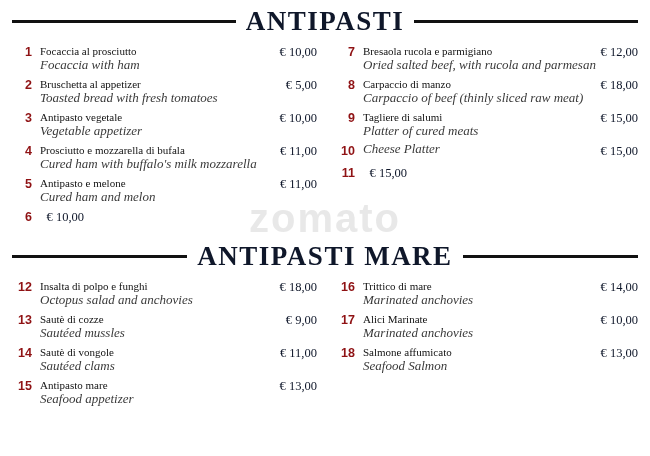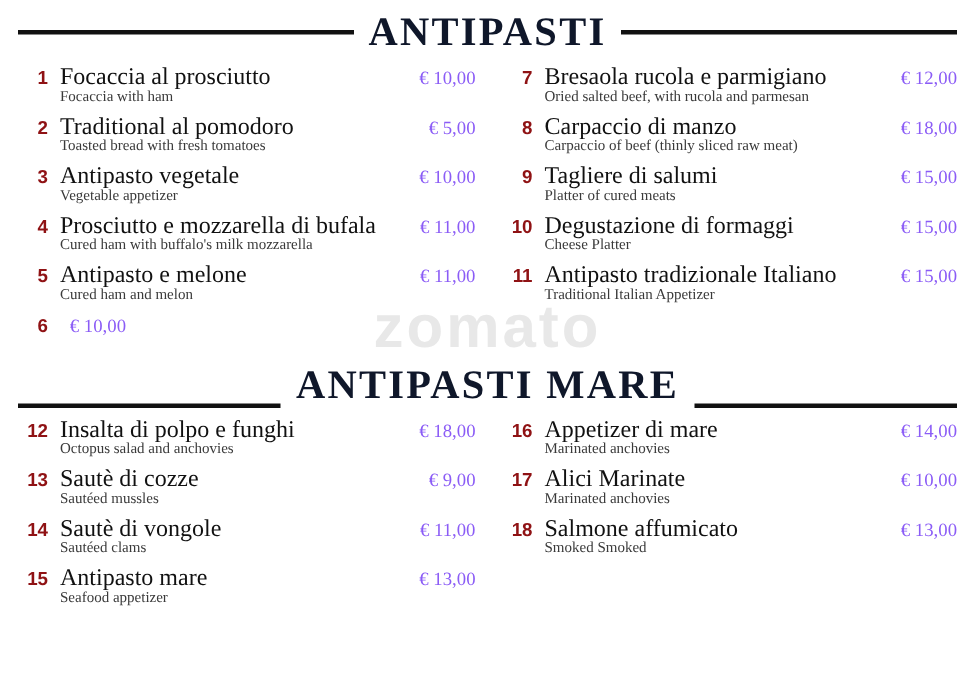--- a/index.html
+++ b/index.html
@@ -40,21 +40,21 @@
     flex: 0 0 auto;
     color: #0f172a;
     font-size: 27px;
     font-weight: bold;
     letter-spacing: 1.5px;
     white-space: nowrap;
     font-family: "Liberation Serif", serif;
   }
 
   .sec1-head { padding-top: 6px; }
-  .sec2-head { padding-top: 2px; align-items: flex-end; }
+  .sec2-head { padding-top: 2px; }
 
   
   .columns {
     display: flex;
     width: 100%;
     box-sizing: border-box;
   }
   .col {
     width: 50%;
     box-sizing: border-box;
@@ -77,40 +77,41 @@
     line-height: 15px;
     padding-top: 1px;
     font-family: "Liberation Sans", sans-serif;
   }
   .texts {
     flex: 1 1 auto;
     padding-left: 8px;
     min-width: 0;
   }
   .name {
-    font-size: 16px;
+    font-size: 11px;
     line-height: 15px;
     color: #111111;
     white-space: nowrap;
     font-family: "Liberation Serif", serif;
   }
   .desc {
-    font-size: 10px;
+    font-size: 13px;
     line-height: 12px;
+    font-style: italic;
     color: #3a3a3a;
     white-space: nowrap;
     font-family: "Liberation Serif", serif;
   }
   .price {
     flex: 0 0 52px;
     text-align: right;
     font-size: 12.5px;
     line-height: 15px;
     padding-top: 1px;
-    color: #8b5cf6;
+    color: #0f172a;
     white-space: nowrap;
     font-family: "Liberation Serif", serif;
   }
 
   
   .sec1-body { padding-top: 7px; }
   .sec2-body { padding-top: 7px; }
   .sec2-wrap { padding-top: 8px; }
 
   
@@ -150,21 +151,21 @@
         <div class="texts">
           <div class="name">Focaccia al prosciutto</div>
           <div class="desc">Focaccia with ham</div>
         </div>
         <div class="price">€  10,00</div>
       </div>
 
       <div class="item">
         <div class="num">2</div>
         <div class="texts">
-          <div class="name">Traditional al pomodoro</div>
+          <div class="name">Bruschetta al appetizer</div>
           <div class="desc">Toasted bread with fresh tomatoes</div>
         </div>
         <div class="price">€   5,00</div>
       </div>
 
       <div class="item">
         <div class="num">3</div>
         <div class="texts">
           <div class="name">Antipasto vegetale</div>
           <div class="desc">Vegetable appetizer</div>
@@ -222,32 +223,27 @@
         <div class="texts">
           <div class="name">Tagliere di salumi</div>
           <div class="desc">Platter of cured meats</div>
         </div>
         <div class="price">€  15,00</div>
       </div>
 
       <div class="item">
         <div class="num">10</div>
         <div class="texts">
-          <div class="name">Degustazione di formaggi</div>
           <div class="desc">Cheese Platter</div>
         </div>
         <div class="price">€  15,00</div>
       </div>
 
       <div class="item">
         <div class="num">11</div>
-        <div class="texts">
-          <div class="name">Antipasto tradizionale Italiano</div>
-          <div class="desc">Traditional Italian Appetizer</div>
-        </div>
         <div class="price">€  15,00</div>
       </div>
 
     </div>
   </div>
 
   <div class="sec2-wrap">
     <div class="section-head sec2-head">
       <span class="rule"></span>
       <span class="section-title">ANTIPASTI MARE</span>
@@ -293,40 +289,40 @@
           <div class="price">€  13,00</div>
         </div>
 
       </div>
 
       <div class="col col-right">
 
         <div class="item">
           <div class="num">16</div>
           <div class="texts">
-            <div class="name">Appetizer di mare</div>
+            <div class="name">Trittico di mare</div>
             <div class="desc">Marinated anchovies</div>
           </div>
           <div class="price">€  14,00</div>
         </div>
 
         <div class="item">
           <div class="num">17</div>
           <div class="texts">
             <div class="name">Alici Marinate</div>
             <div class="desc">Marinated anchovies</div>
           </div>
           <div class="price">€  10,00</div>
         </div>
 
         <div class="item">
           <div class="num">18</div>
           <div class="texts">
             <div class="name">Salmone affumicato</div>
-            <div class="desc">Smoked Smoked</div>
+            <div class="desc">Seafood Salmon</div>
           </div>
           <div class="price">€  13,00</div>
         </div>
 
       </div>
     </div>
   </div>
 
 </div>
 

